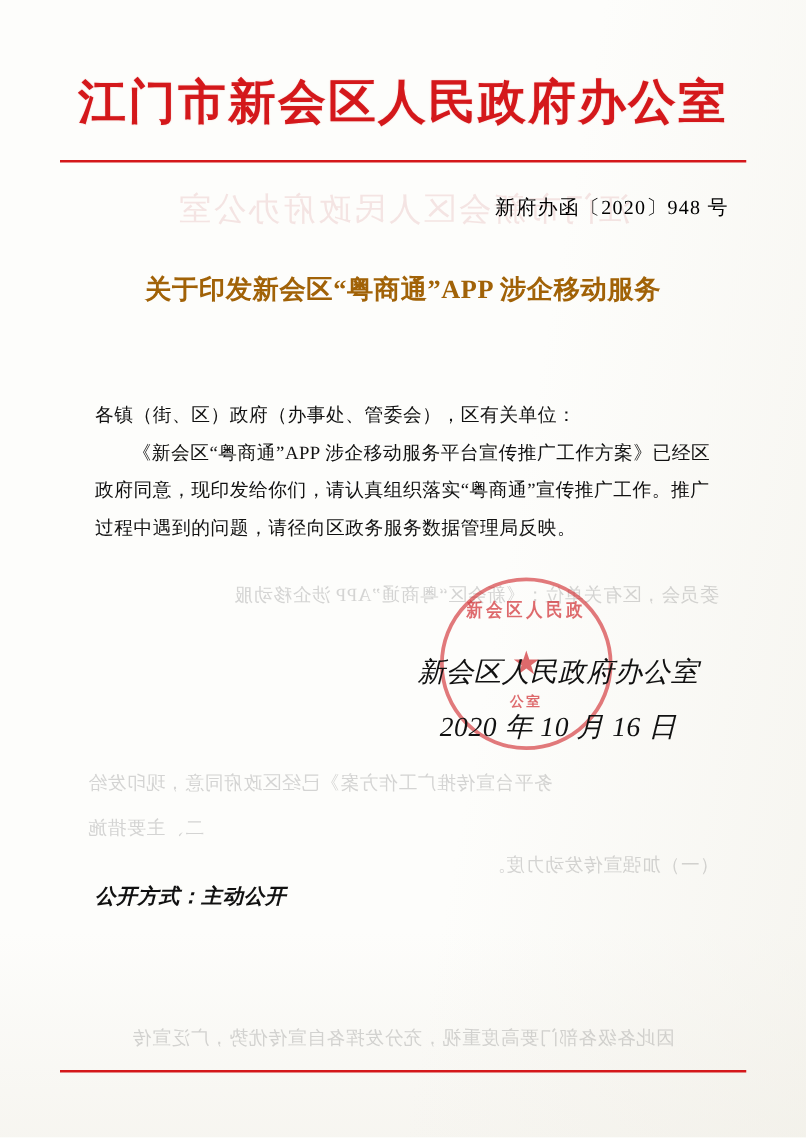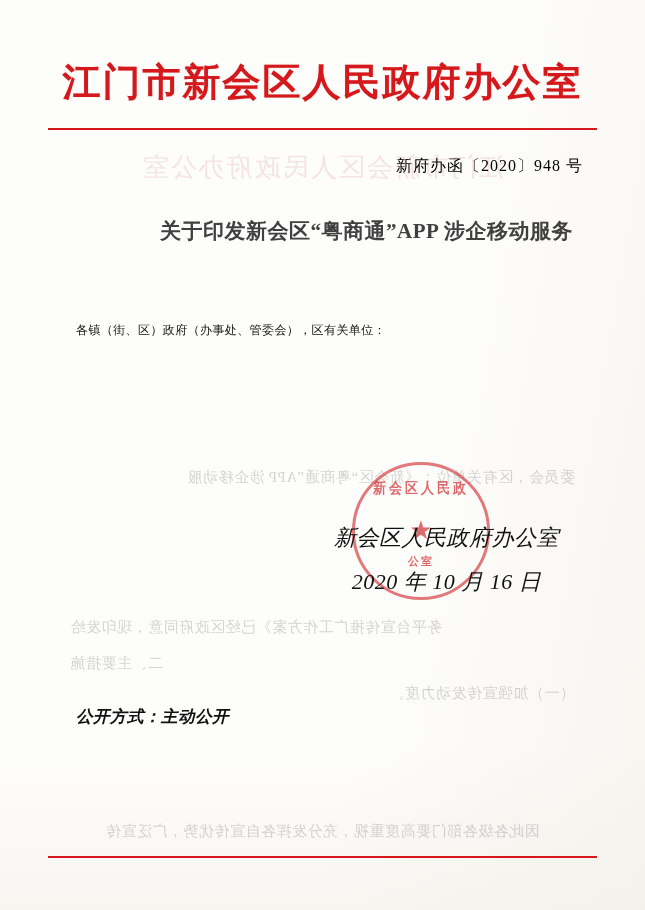--- a/index.html
+++ b/index.html
@@ -71,35 +71,35 @@
     letter-spacing: 1px;
     color: #000000;
   }
 
   
   .doc-title {
     position: absolute;
     top: 212px;
     left: 72px;
     right: 72px;
-    text-align: right;
+    text-align: center;
     font-size: 21px;
     font-weight: 700;
     line-height: 1.85;
     letter-spacing: 0.5px;
-    color: #404040;
+    color: #a16207;
   }
 
   
   .body-block {
     position: absolute;
     top: 318px;
     left: 76px;
     right: 70px;
-    font-size: 12px;
+    font-size: 15px;
     line-height: 2.0;
     letter-spacing: 0.4px;
     color: #111;
   }
   .salutation { text-indent: 0; }
   .para { text-indent: 2em; }
 
   
   .signature {
     position: absolute;
@@ -225,20 +225,21 @@
   <div class="rule-top"></div>
 
   <div class="doc-number">新府办函〔2020〕948 号</div>
 
   <div class="doc-title">
     <div>关于印发新会区“粤商通”APP 涉企移动服务</div>
   </div>
 
   <div class="body-block">
     <div class="salutation">各镇（街、区）政府（办事处、管委会），区有关单位：</div>
+    <div class="para">《新会区“粤商通”APP 涉企移动服务平台宣传推广工作方案》已经区政府同意，现印发给你们，请认真组织落实“粤商通”宣传推广工作。推广过程中遇到的问题，请径向区政务服务数据管理局反映。</div>
   </div>
 
   <div class="bleed b1">委员会，区有关单位：《新会区“粤商通”APP 涉企移动服</div>
   <div class="bleed b2">务平台宣传推广工作方案》已经区政府同意，现印发给</div>
   <div class="bleed b3">二、主要措施</div>
   <div class="bleed b4">（一）加强宣传发动力度。</div>
   <div class="bleed b5">因此各级各部门要高度重视，充分发挥各自宣传优势，广泛宣传</div>
 
   <div class="seal">
     <div class="seal-top">新会区人民政</div>

